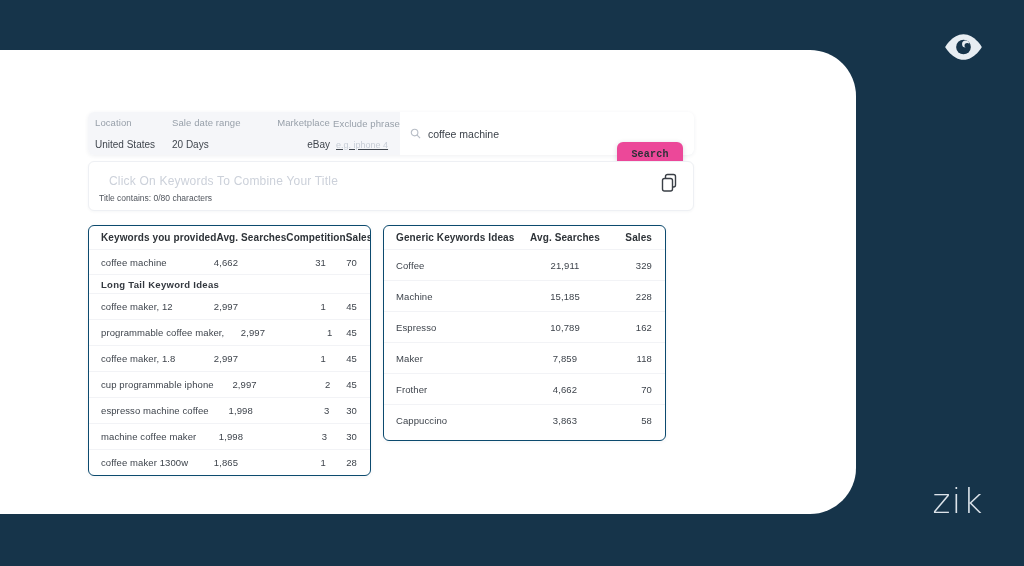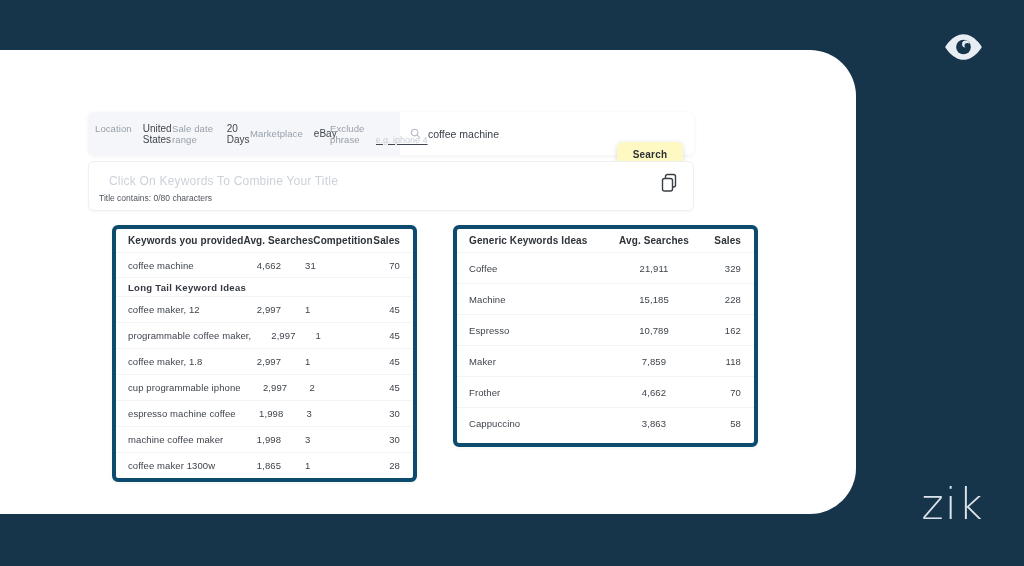--- a/index.html
+++ b/index.html
@@ -17,84 +17,83 @@
   
   .filter-bar {
     position:absolute; left:88px; top:62px; width:606px; height:43px;
     background:#ffffff; border-radius:6px; display:flex; align-items:stretch;
     box-shadow:0 1px 4px rgba(25,45,65,.07);
   }
   .filter-gray {
     width:312px; background:#f5f6f9; border-radius:6px 0 0 6px;
     display:flex; align-items:center; padding-left:7px;
   }
-  .fgroup { display:flex; gap:11px; }
+  .fgroup { display:flex; flex-direction:column; gap:11px; }
   .fg-loc { width:77px; } .fg-date { width:78px; } .fg-mkt { width:80px;align-items:flex-end; } .fg-exc { width:70px;align-items:flex-end; }
   .flabel { font-size:9.5px; color:#98a0aa; letter-spacing:.1px; }
   .fvalue { font-size:10px; color:#40464e; }
   .fph {
     border:none; outline:none; background:transparent; width:64px;
     font-size:9px; color:#40464e; font-family:"Liberation Sans",sans-serif; padding:0;text-decoration:underline;
   }
   .fph::placeholder { color:#c7cdd6; }
   .search-seg { flex:1; display:flex; align-items:center; padding-left:10px; }
   .search-icon { width:11px; height:11px; margin-right:7px; flex:0 0 auto; }
   .search-input {
     border:none; outline:none; background:transparent; width:150px;
     font-size:10.5px; color:#3c424a; font-family:"Liberation Sans",sans-serif;
   }
   .search-btn {
     margin-left:auto; margin-right:11px; align-self:center;
-    width:66px; height:25px; background:#fef9c3; border:none; border-radius:6px;
+    width:66px; height:25px; background:#ec4899; border:none; border-radius:6px;
     box-shadow:0 1px 5px rgba(25,45,65,.16);
     font-size:10px; font-weight:bold; color:#2c3138; letter-spacing:.2px;
-    font-family:Liberation Sans, sans-serif; cursor:pointer;margin-top:42px;
+    font-family:Liberation Mono, monospace; cursor:pointer;margin-top:42px;
   }
   
   .title-builder {
     position:absolute; left:88px; top:111px; width:606px; height:50px;
     background:#ffffff; border:1px solid #eef0f4; border-radius:6px;
     box-shadow:0 1px 3px rgba(25,45,65,.04);
   }
   .tb-placeholder { position:absolute; left:20px; top:12px; font-size:12px; color:#ccd1da; letter-spacing:.2px; }
   .tb-counter { position:absolute; left:10px; bottom:7px; font-size:8.5px; color:#50555d; }
   .copy-icon { position:absolute; right:14px; top:11px; width:19px; height:20px; cursor:pointer; }
   
   .tables { position:absolute; left:88px; top:175px; display:flex; gap:12px; }
   .panel {
-    background:#ffffff; border:4px solid #0c4a6e; border-radius:6px;
-    box-shadow:0 1px 4px rgba(25,45,65,.05); overflow:hidden; width:305px;
+    background:#ffffff; border:1px solid #0c4a6e; border-radius:6px;
+    box-shadow:0 1px 4px rgba(25,45,65,.05); overflow:hidden; width:283px;
     align-self:flex-start;
-    margin-left:24px;
   }
   .trow { display:flex; align-items:center; border-top:1px solid #f2f3f6; }
   .trow.head { border-top:none; }
   .cell { font-size:9.5px; color:#3e444c; letter-spacing:.1px; white-space:nowrap; }
   .head .cell { font-size:10px; font-weight:bold; color:#2e3338; }
   .section-row .cell { font-weight:bold; color:#33383f; letter-spacing:.3px; }
   .tbl-left .trow { height:26px; }
   .tbl-left .trow.head { height:23px; }
   .tbl-left .trow.first { height:25px; }
   .tbl-left .trow.section-row { height:19px; }
   .tbl-left .c-kw { flex:1; padding-left:12px; }
   .tbl-left .c-se { width:72px; text-align:center; }
-  .tbl-left .c-co { width:64px; text-align:left; }
+  .tbl-left .c-co { width:64px; text-align:right; }
   .tbl-left .c-sa { width:44px; text-align:right; padding-right:13px; }
   .tbl-right .trow { height:31px; }
   .tbl-right .trow.head { height:23px; }
   .tbl-right .c-kw { flex:1; padding-left:12px; }
   .tbl-right .c-se { width:100px; text-align:center; }
   .tbl-right .c-sa { width:50px; text-align:right; padding-right:13px; }
   .tbl-right { padding-bottom:5px; }
   
   .eye { position:absolute; top:32px; right:40px; width:41px; height:30px; }
   .zik {
     position:absolute; top:484px; right:40px;
     font-family:"DejaVu Sans", sans-serif; font-weight:200;
-    font-size:42px; color:#dce3ea; letter-spacing:1.5px; line-height:1;
+    font-size:34px; color:#dce3ea; letter-spacing:1.5px; line-height:1;
   }
 </style>
 </head>
 <body>
 
 <div class="eye">
   <svg width="41" height="30" viewBox="0 0 48 34">
     <path d="M24 2 C11 2 2.5 17 2.5 17 C2.5 17 11 32 24 32 C37 32 45.5 17 45.5 17 C45.5 17 37 2 24 2 Z" fill="#e7edf2"></path>
     <circle cx="24" cy="17" r="8.6" fill="#16344a"></circle>
     <circle cx="26.5" cy="13.5" r="4.2" fill="#e7edf2"></circle>

